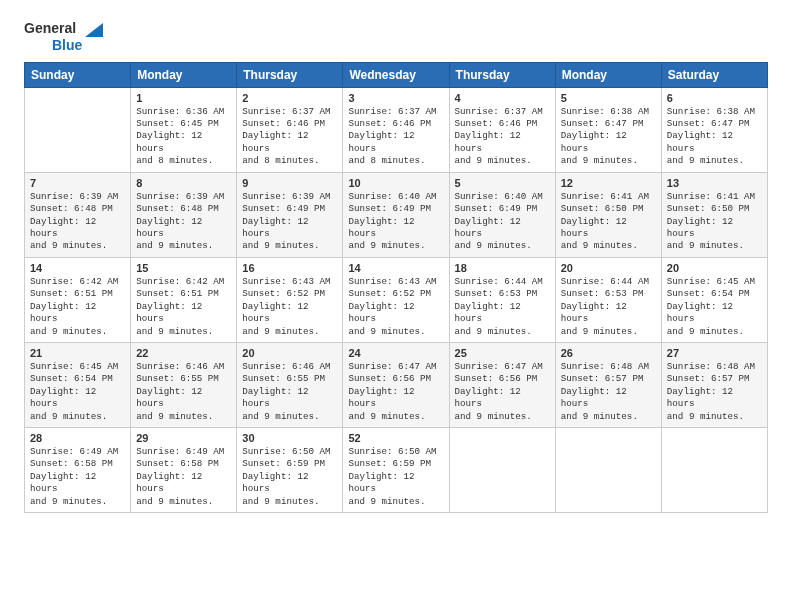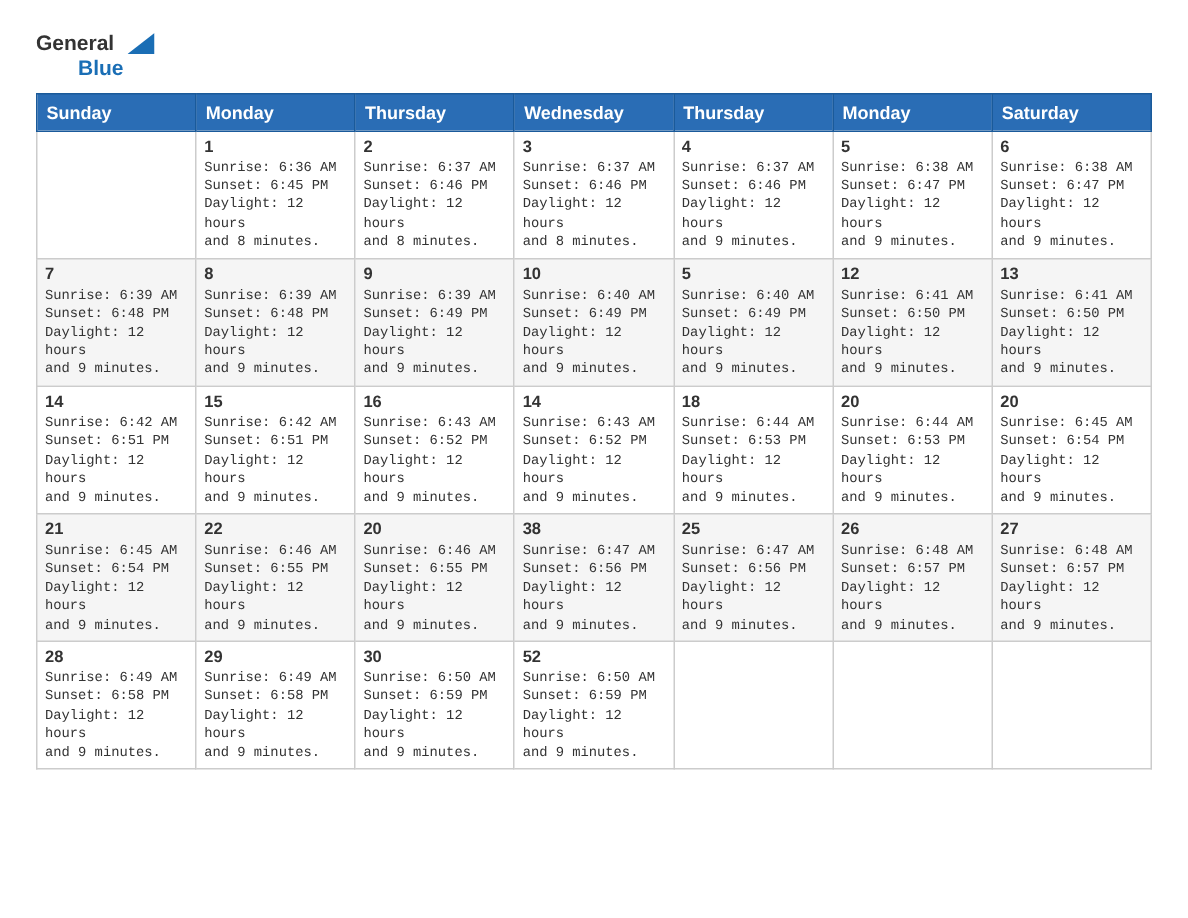--- a/index.html
+++ b/index.html
@@ -281,21 +281,21 @@
 and 9 minutes.</div>
           </td>
           <td>
             <span class="day-num">20</span>
             <div class="day-info" style="white-space: pre-line;">Sunrise: 6:46 AM
 Sunset: 6:55 PM
 Daylight: 12 hours
 and 9 minutes.</div>
           </td>
           <td>
-            <span class="day-num">38</span>
+            <span class="day-num">24</span>
             <div class="day-info" style="white-space: pre-line;">Sunrise: 6:47 AM
 Sunset: 6:56 PM
 Daylight: 12 hours
 and 9 minutes.</div>
           </td>
           <td>
             <span class="day-num">25</span>
             <div class="day-info" style="white-space: pre-line;">Sunrise: 6:47 AM
 Sunset: 6:56 PM
 Daylight: 12 hours

